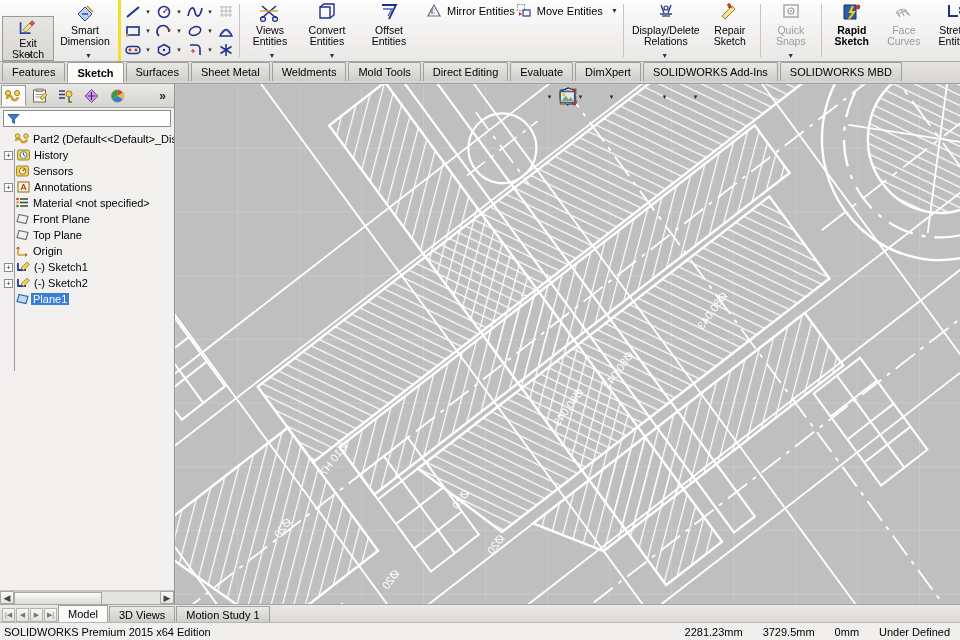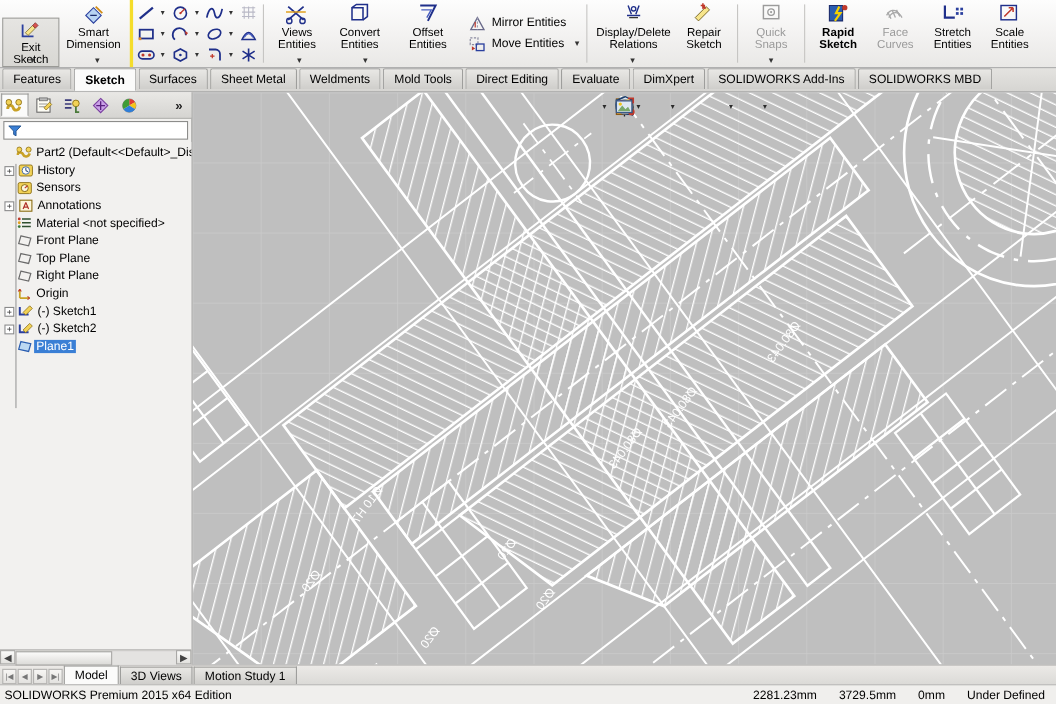--- a/index.html
+++ b/index.html
@@ -37,21 +37,21 @@
   .caret-row { position: absolute; bottom: 2px; left: 0; right: 0; display: flex; justify-content: space-around; }
   .caret-row span { font-size: 7px; color: #333; }
 
   
   .icongrid { display: flex; flex-direction: column; justify-content: center; gap: 1px; padding: 2px 1px; }
   .igrow { display: flex; align-items: center; gap: 1px; height: 18px; }
   .icell { width: 21px; height: 18px; display: flex; align-items: center; justify-content: center; }
   .mini-caret { width: 8px; font-size: 7px; color: #333; text-align: center; }
 
   
-  .textrows { display: flex; flex-direction: column; justify-content: center; padding: 1px 3px; }
+  .textrows { display: flex; flex-direction: row; justify-content: center; padding: 1px 3px; }
   .trow { display: flex; align-items: center; height: 19px; gap: 4px; }
   .trow .ic { width: 18px; height: 17px; display: flex; align-items: center; justify-content: center; }
   .trow .tx { font-size: 11px; white-space: nowrap; }
   .trow .dc { font-size: 7px; color: #333; margin-left: 4px; }
 
   
   .tabstrip {
     height: 22px; flex: 0 0 22px; display: flex; 
     background: linear-gradient(#e4e3e0,#d6d5d2); padding-left: 2px;
     border-bottom: 1px solid #9c9c9a;
@@ -527,29 +527,20 @@
         <div class="tnode">
           <div class="tspacer"></div>
           <div class="ticon">
             <svg width="15" height="14" viewBox="0 0 15 14">
                 <path d="M4 2.5 L13 4.5 L11 11.5 L2 9.5 Z" fill="none" stroke="#6b6b6b" stroke-width="1.1"></path>
               </svg>
           </div>
           <div class="tlabel">Top Plane</div>
         </div>
 
-        <div class="tnode">
-          <div class="tspacer"></div>
-          <div class="ticon">
-            <svg width="15" height="14" viewBox="0 0 15 14">
-                <path d="M4 2.5 L13 4.5 L11 11.5 L2 9.5 Z" fill="none" stroke="#6b6b6b" stroke-width="1.1"></path>
-              </svg>
-          </div>
-          <div class="tlabel">Right Plane</div>
-        </div>
 
         <div class="tnode">
           <div class="tspacer"></div>
           <div class="ticon">
             <svg width="15" height="14" viewBox="0 0 15 14">
                 <path d="M3 11 L3 3 M3 11 L12 11" stroke="#c9a227" stroke-width="1.6" fill="none"></path>
                 <path d="M3 3 L1.6 5 M3 3 L4.4 5" stroke="#c0392b" stroke-width="1"></path>
                 <path d="M12 11 L10 9.6 M12 11 L10 12.4" stroke="#c0392b" stroke-width="1"></path>
               </svg>
           </div>

